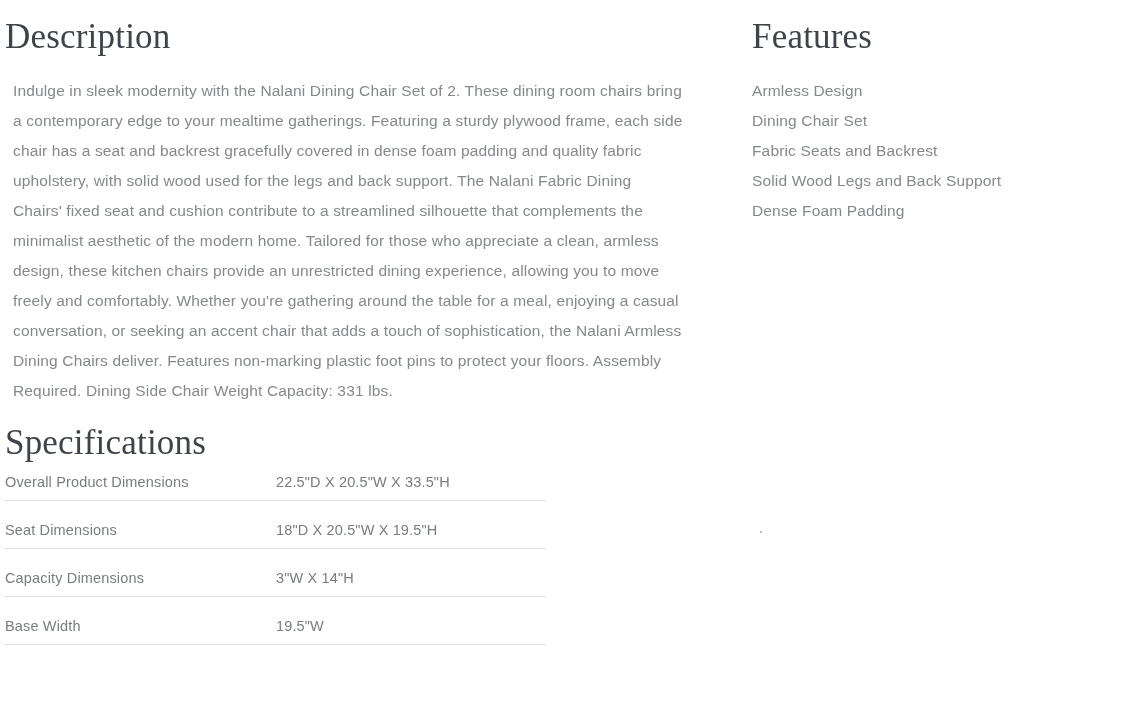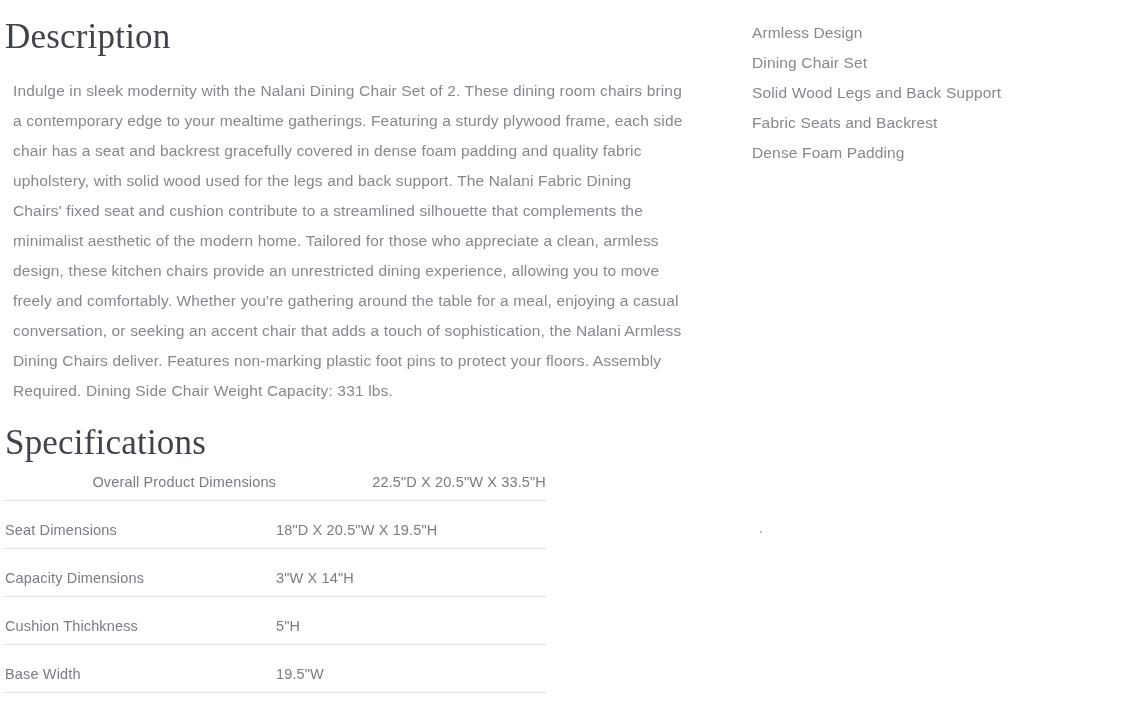--- a/index.html
+++ b/index.html
@@ -68,21 +68,20 @@
     align-items: baseline;
     padding: 21px 0 9px 0;
     border-bottom: 1px solid #dedfe1;
     font-size: 14.5px;
     line-height: 17px;
     letter-spacing: 0.15px;
     color: #797c82;
   }
   .spec-row:first-child {
     padding-top: 10px;
-    text-align: right;
   }
   .spec-label {
     width: 271px;
     flex: 0 0 271px;
   }
   .spec-value {
     flex: 1;
   }
   .stray-dot {
     position: absolute;
@@ -112,34 +111,31 @@
       </div>
       <div class="spec-row">
         <span class="spec-label">Seat Dimensions</span>
         <span class="spec-value">18"D X 20.5"W X 19.5"H</span>
       </div>
       <div class="spec-row">
         <span class="spec-label">Capacity Dimensions</span>
         <span class="spec-value">3"W X 14"H</span>
       </div>
       <div class="spec-row">
-        <span class="spec-label">Cushion Thichkness</span>
-        <span class="spec-value">5"H</span>
-      </div>
-      <div class="spec-row">
         <span class="spec-label">Base Width</span>
         <span class="spec-value">19.5"W</span>
       </div>
     </div>
   </section>
 
   <aside class="right-col">
+    <h2 class="section-heading">Features</h2>
     <ul class="features-list">
       <li>Armless Design</li>
       <li>Dining Chair Set</li>
+      <li>Fabric Seats and Backrest</li>
       <li>Solid Wood Legs and Back Support</li>
-      <li>Fabric Seats and Backrest</li>
       <li>Dense Foam Padding</li>
     </ul>
   </aside>
 
   <span class="stray-dot"></span>
 </div>
 
 </body></html>

